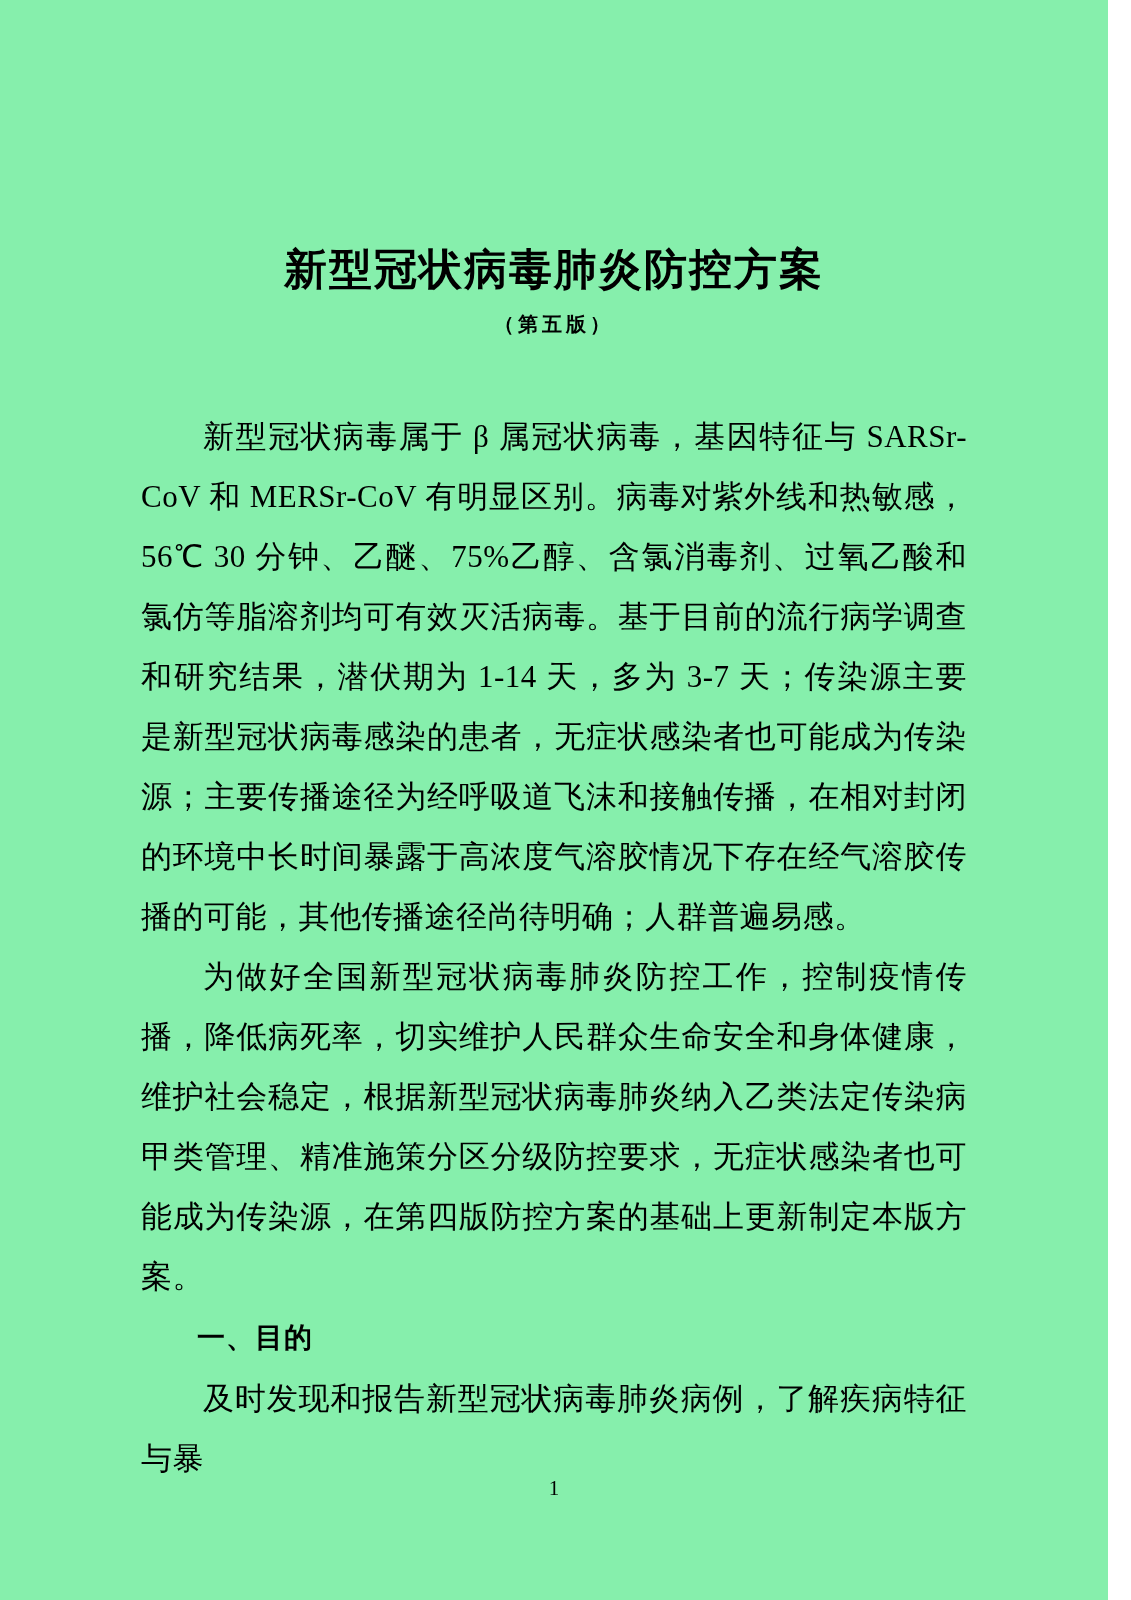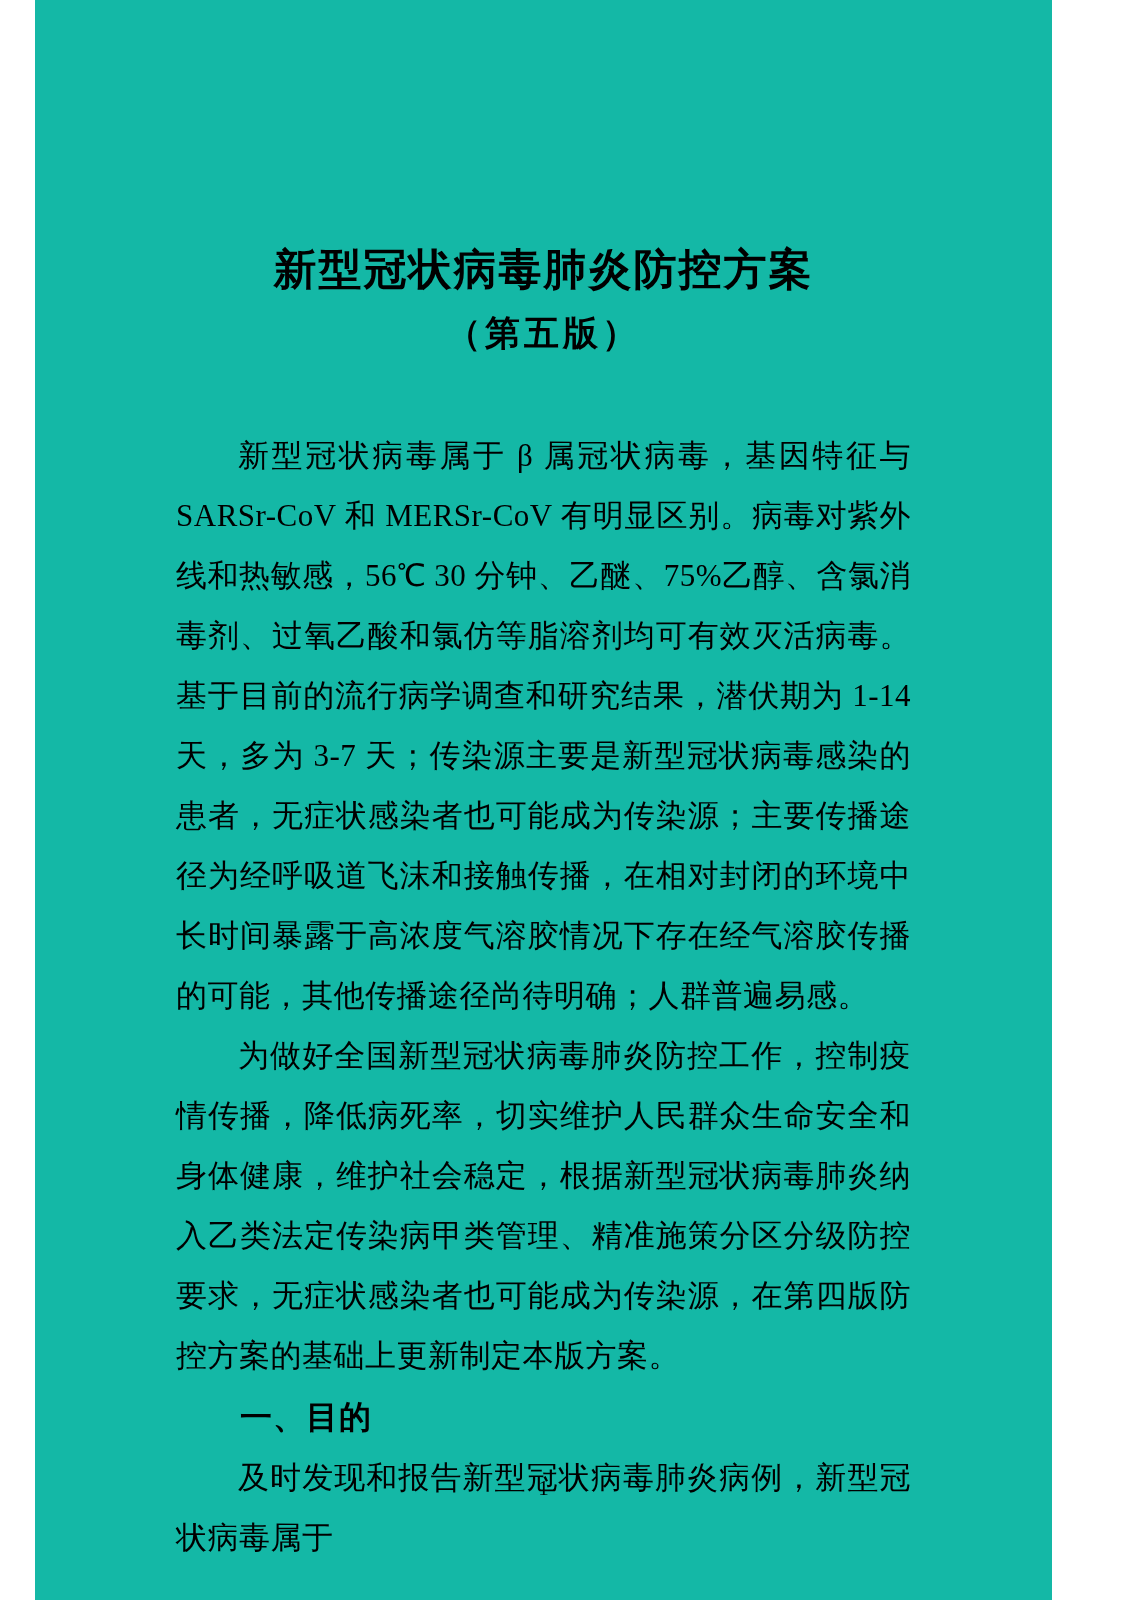--- a/index.html
+++ b/index.html
@@ -2,44 +2,43 @@
 <html><head>
 <meta charset="utf-8">
 <style>
   html, body {
     margin: 0;
     padding: 0;
     background: #ffffff;
   }
   .page {
     position: relative;
-    width: 1017px;
+    width: 1108px;
     height: 1600px;
-    background: #14b8a6;
+    background: #86efac;
     box-sizing: border-box;
     padding: 243px 141px 0 141px;
     overflow: hidden;
     color: #000000;
-    margin-left: 35px;
   }
   .doc-title {
     margin: 0;
     text-align: center;
     font-family: "Liberation Serif", "DejaVu Serif", serif;
     font-size: 43px;
     font-weight: 700;
     letter-spacing: 2px;
     line-height: 1.25;
     color: #000000;
   }
   .doc-subtitle {
     margin: 14px 0 0 0;
     text-align: center;
     font-family: "Liberation Serif", "DejaVu Serif", serif;
-    font-size: 35px;
+    font-size: 20px;
     font-weight: 700;
     letter-spacing: 4px;
     line-height: 1.3;
     color: #000000;
   }
   .doc-body {
     margin-top: 70px;
     font-family: "Liberation Serif", "DejaVu Serif", serif;
     font-size: 31px;
     line-height: 60px;
@@ -50,21 +49,21 @@
   }
   .doc-body p {
     margin: 0;
     text-indent: 2em;
     font-family: Liberation Serif, serif;
   }
   .section-heading {
     margin: 0;
     text-indent: 2em;
     font-family: "Liberation Sans", "DejaVu Sans", sans-serif;
-    font-size: 32px;
+    font-size: 28px;
     font-weight: 700;
     line-height: 62px;
     letter-spacing: 1px;
     color: #000000;
   }
   .page-number {
     position: absolute;
     top: 1476px;
     left: 0;
     width: 100%;
@@ -84,19 +83,19 @@
   <h2 class="doc-subtitle">（第五版）</h2>
 
   <div class="doc-body">
 
     <p>新型冠状病毒属于 β 属冠状病毒，基因特征与 SARSr-CoV 和 MERSr-CoV 有明显区别。病毒对紫外线和热敏感，56℃ 30 分钟、乙醚、75%乙醇、含氯消毒剂、过氧乙酸和氯仿等脂溶剂均可有效灭活病毒。基于目前的流行病学调查和研究结果，潜伏期为 1-14 天，多为 3-7 天；传染源主要是新型冠状病毒感染的患者，无症状感染者也可能成为传染源；主要传播途径为经呼吸道飞沫和接触传播，在相对封闭的环境中长时间暴露于高浓度气溶胶情况下存在经气溶胶传播的可能，其他传播途径尚待明确；人群普遍易感。</p>
 
     <p>为做好全国新型冠状病毒肺炎防控工作，控制疫情传播，降低病死率，切实维护人民群众生命安全和身体健康，维护社会稳定，根据新型冠状病毒肺炎纳入乙类法定传染病甲类管理、精准施策分区分级防控要求，无症状感染者也可能成为传染源，在第四版防控方案的基础上更新制定本版方案。</p>
 
     <h3 class="section-heading">一、目的</h3>
 
-    <p>及时发现和报告新型冠状病毒肺炎病例，新型冠状病毒属于</p>
+    <p>及时发现和报告新型冠状病毒肺炎病例，了解疾病特征与暴</p>
 
   </div>
 
   <div class="page-number">1</div>
 
 </div>
 
 </body></html>

